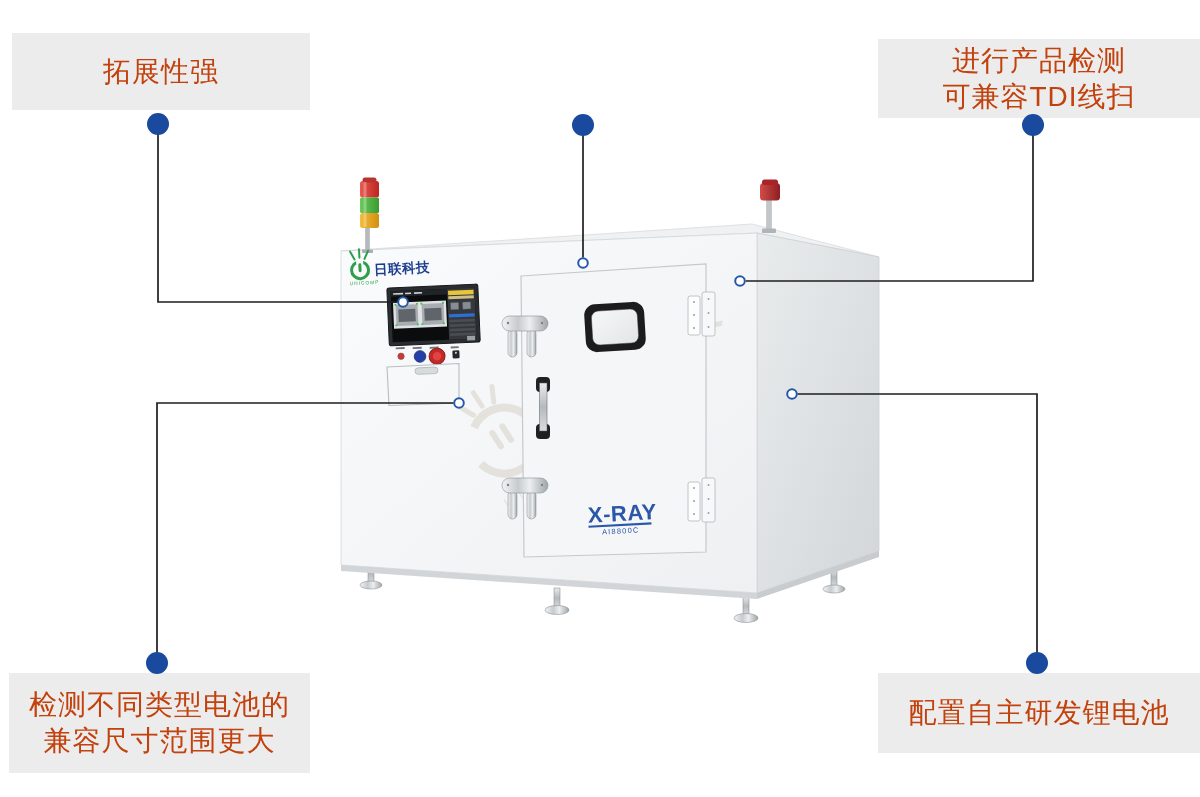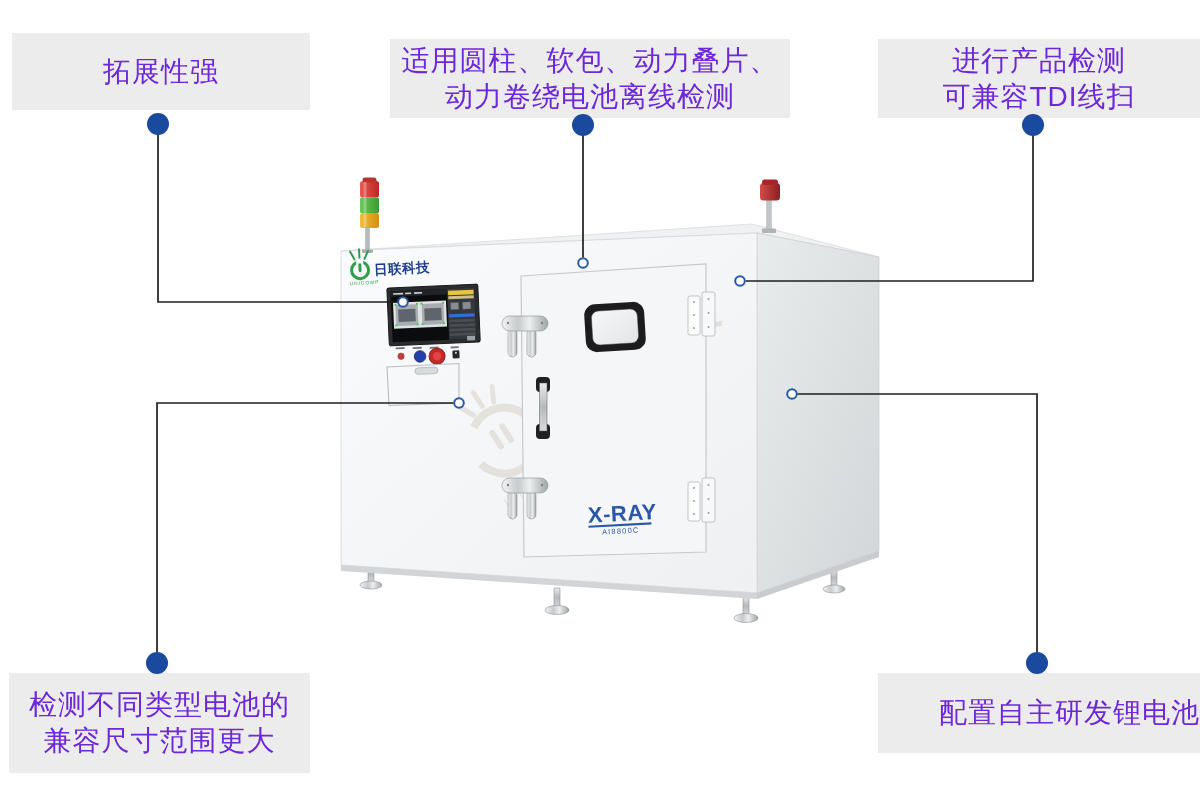--- a/index.html
+++ b/index.html
@@ -3,42 +3,38 @@
 <meta charset="utf-8">
 <style>
   html,body{margin:0;padding:0;background:#ffffff;}
   #stage{
     position:relative;width:1200px;height:797px;overflow:hidden;background:#ffffff;
     font-family:"Liberation Sans","DejaVu Sans",sans-serif;
   }
   .feature-box{
     position:absolute;background:#ececec;display:flex;flex-direction:column;
     align-items:center;justify-content:center;text-align:center;
-    color:#6d28d9;font-size:28px;font-weight:500;line-height:36px;letter-spacing:1px;
+    color:#c2410c;font-size:28px;font-weight:500;line-height:36px;letter-spacing:1px;
   }
   .feature-box .line{white-space:nowrap;}
   #box-tl{left:12px;top:33px;width:298px;height:77px;}
   #box-tc{left:390px;top:39px;width:400px;height:79px;}
   #box-tr{left:878px;top:39px;width:322px;height:79px;}
   #box-bl{left:9px;top:673px;width:301px;height:100px;}
-  #box-br{left:878px;top:673px;width:322px;height:80px;align-items:flex-end;}
+  #box-br{left:878px;top:673px;width:322px;height:80px;}
   #scene{position:absolute;left:0;top:0;width:1200px;height:797px;pointer-events:none;}
   svg text{font-family:"Liberation Sans","DejaVu Sans",sans-serif;}
 </style>
 </head>
 <body>
 
 <div id="stage">
 
   <div class="feature-box" id="box-tl">
     <div class="line">拓展性强</div>
-  </div>
-  <div class="feature-box" id="box-tc">
-    <div class="line">适用圆柱、软包、动力叠片、</div>
-    <div class="line">动力卷绕电池离线检测</div>
   </div>
   <div class="feature-box" id="box-tr">
     <div class="line">进行产品检测</div>
     <div class="line">可兼容TDI线扫</div>
   </div>
   <div class="feature-box" id="box-bl">
     <div class="line">检测不同类型电池的</div>
     <div class="line">兼容尺寸范围更大</div>
   </div>
   <div class="feature-box" id="box-br">

